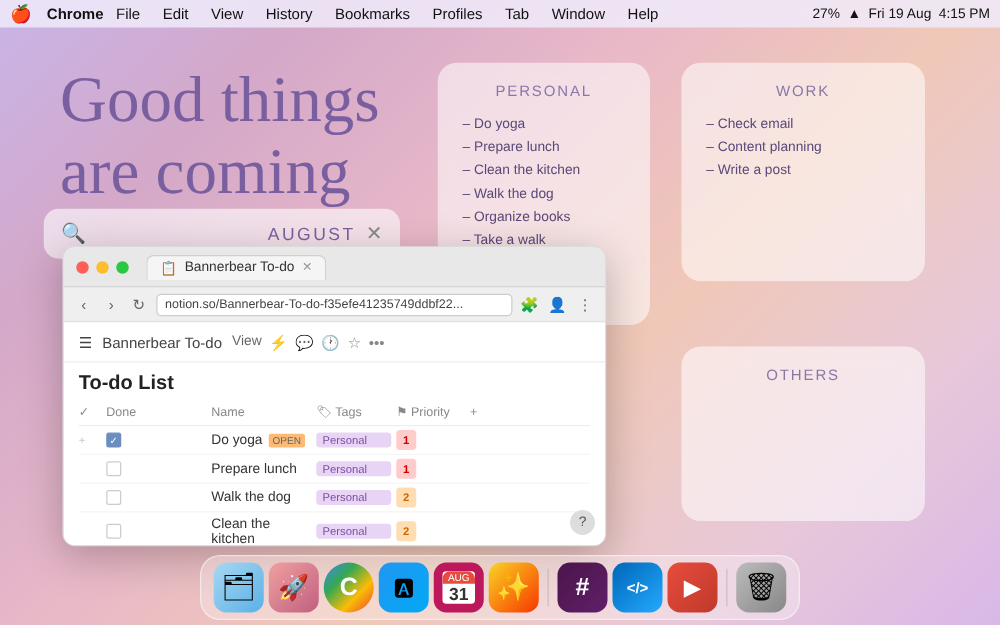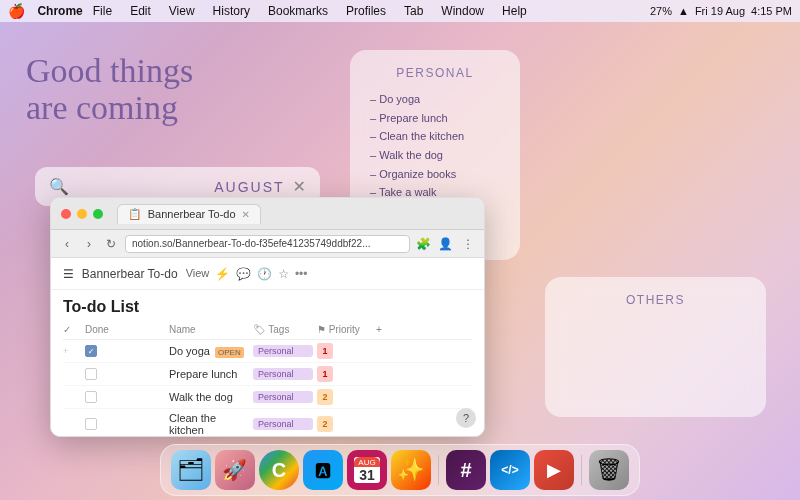--- a/index.html
+++ b/index.html
@@ -68,22 +68,22 @@
       left: 0;
       right: 0;
       bottom: 0;
       z-index: 1;
     }
 
     
     .hero-text {
       position: absolute;
       top: 30px;
-      left: 26px;
-      font-size: 34px;
+      left: 48px;
+      font-size: 52px;
       font-weight: 300;
       color: #7a5fa0;
       font-family: Georgia, serif;
       line-height: 1.1;
       z-index: 2;
     }
 
     
     .card {
       position: absolute;
@@ -103,21 +103,21 @@
     .card-work {
       top: 28px;
       left: 545px;
       width: 195px;
       height: 175px;
     }
 
     .card-others {
       top: 255px;
       left: 545px;
-      width: 221px;
+      width: 195px;
       height: 140px;
     }
 
     .card-title {
       font-size: 12px;
       font-weight: 500;
       letter-spacing: 1.5px;
       color: #8878a8;
       text-align: center;
       margin-bottom: 10px;
@@ -470,20 +470,28 @@
     <ul class="card-list">
       <li>Do yoga</li>
       <li>Prepare lunch</li>
       <li>Clean the kitchen</li>
       <li>Walk the dog</li>
       <li>Organize books</li>
       <li>Take a walk</li>
     </ul>
   </div>
 
+  <div class="card card-work">
+    <div class="card-title">WORK</div>
+    <ul class="card-list">
+      <li>Check email</li>
+      <li>Content planning</li>
+      <li>Write a post</li>
+    </ul>
+  </div>
 
   <div class="card card-others">
     <div class="card-title">OTHERS</div>
   </div>
 
   <div class="search-widget">
     <span class="search-icon-char">🔍</span>
     <span class="search-month">AUGUST</span>
     <span class="search-close">✕</span>
   </div>

